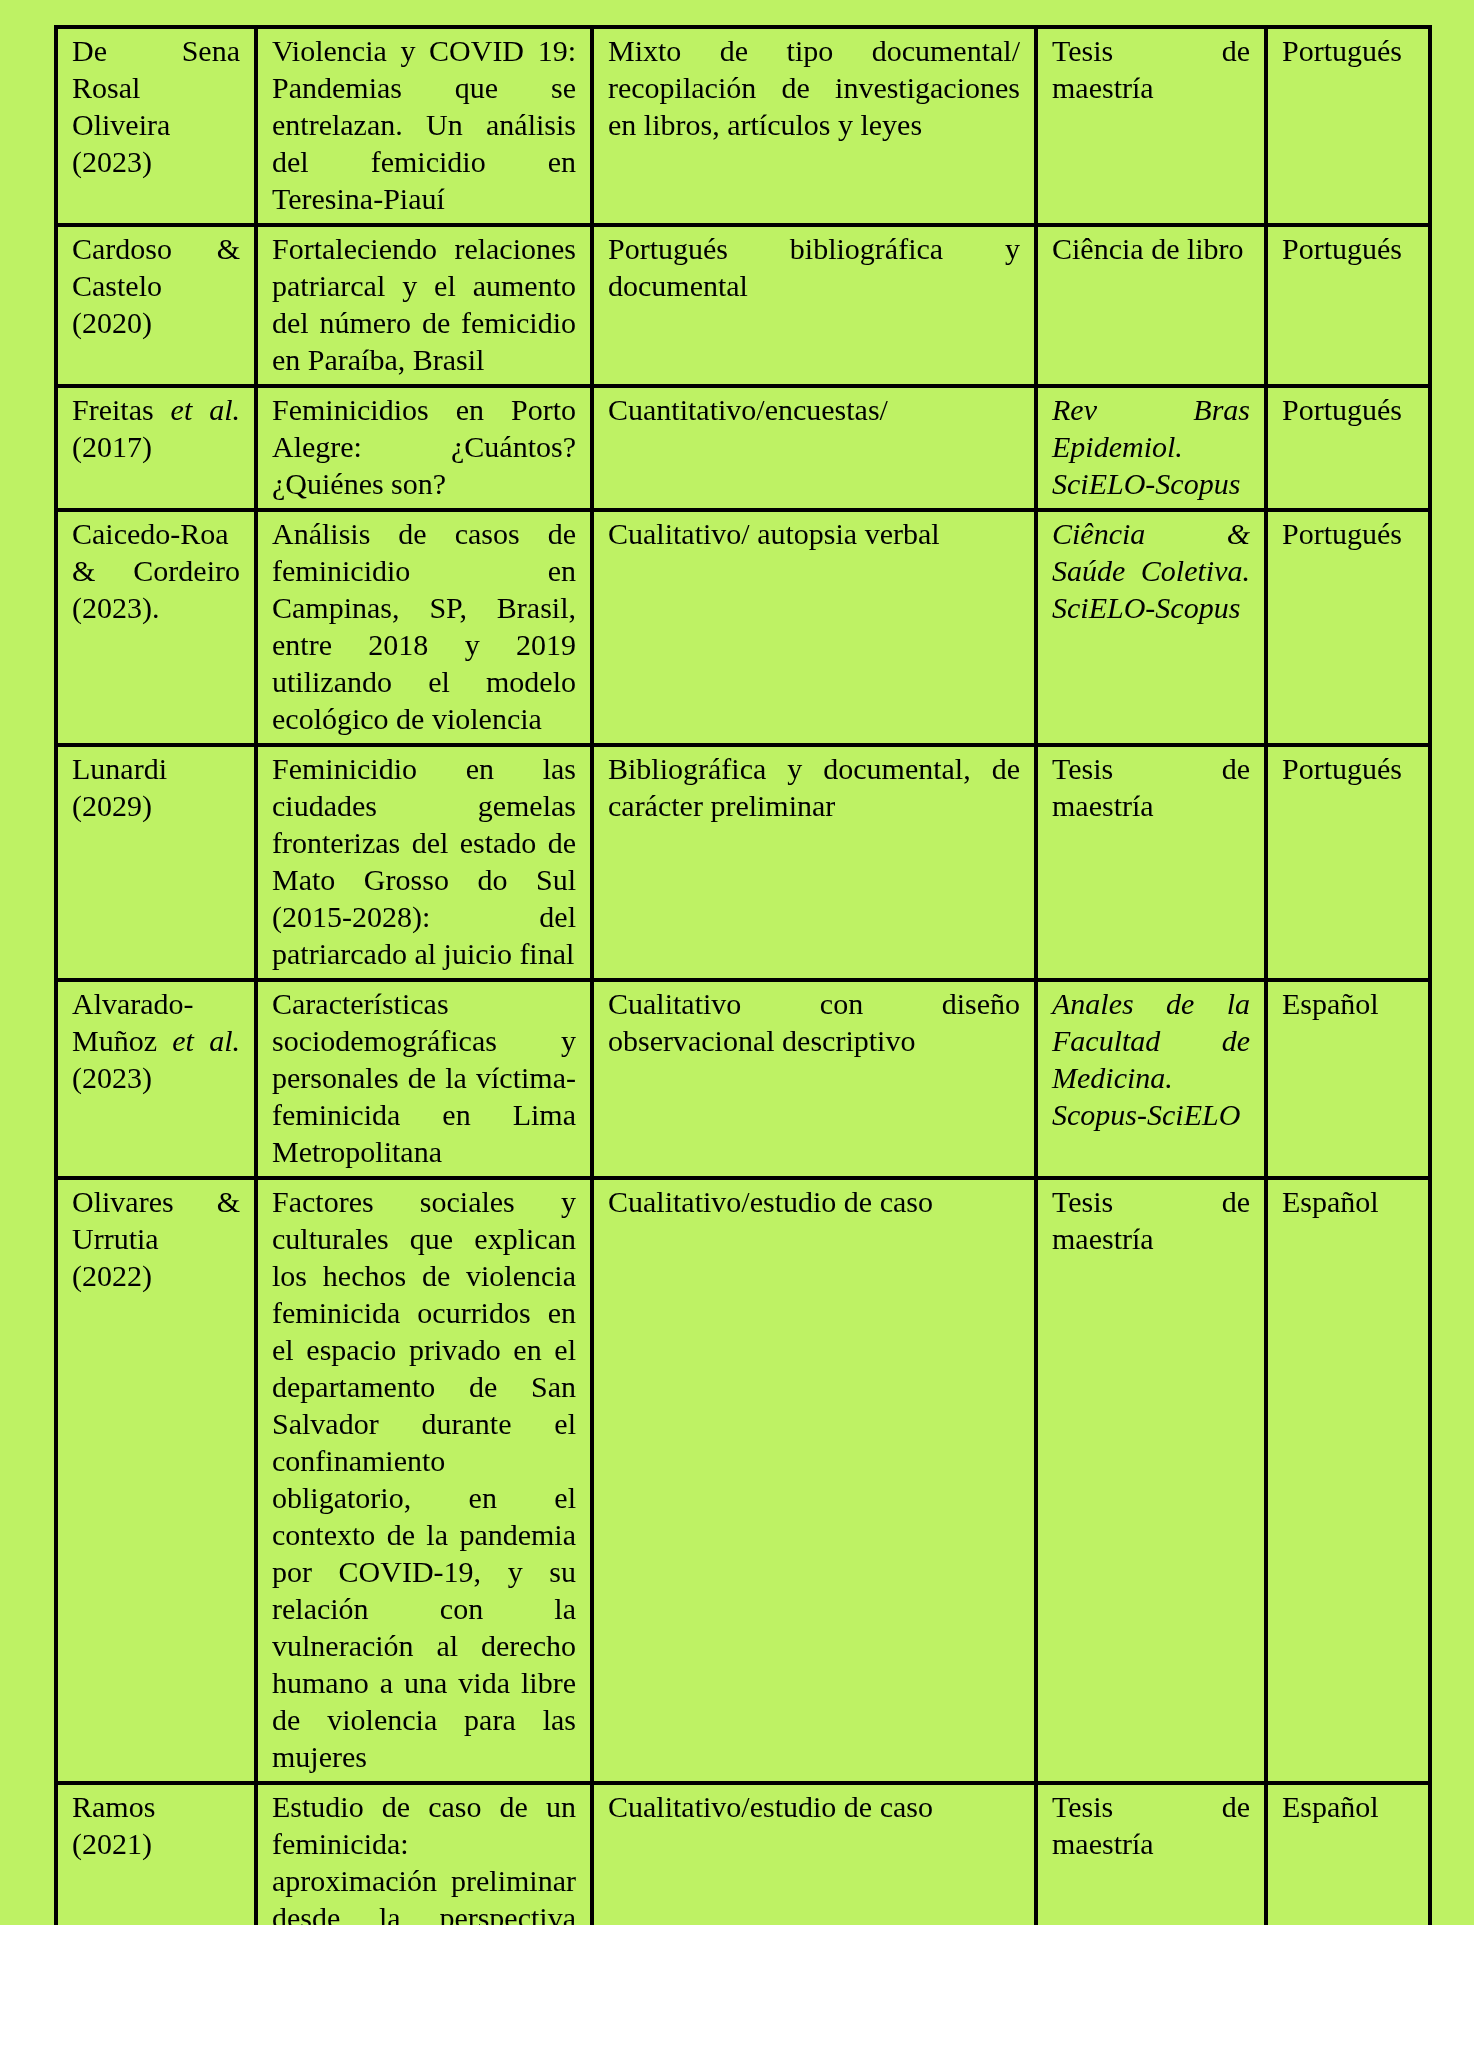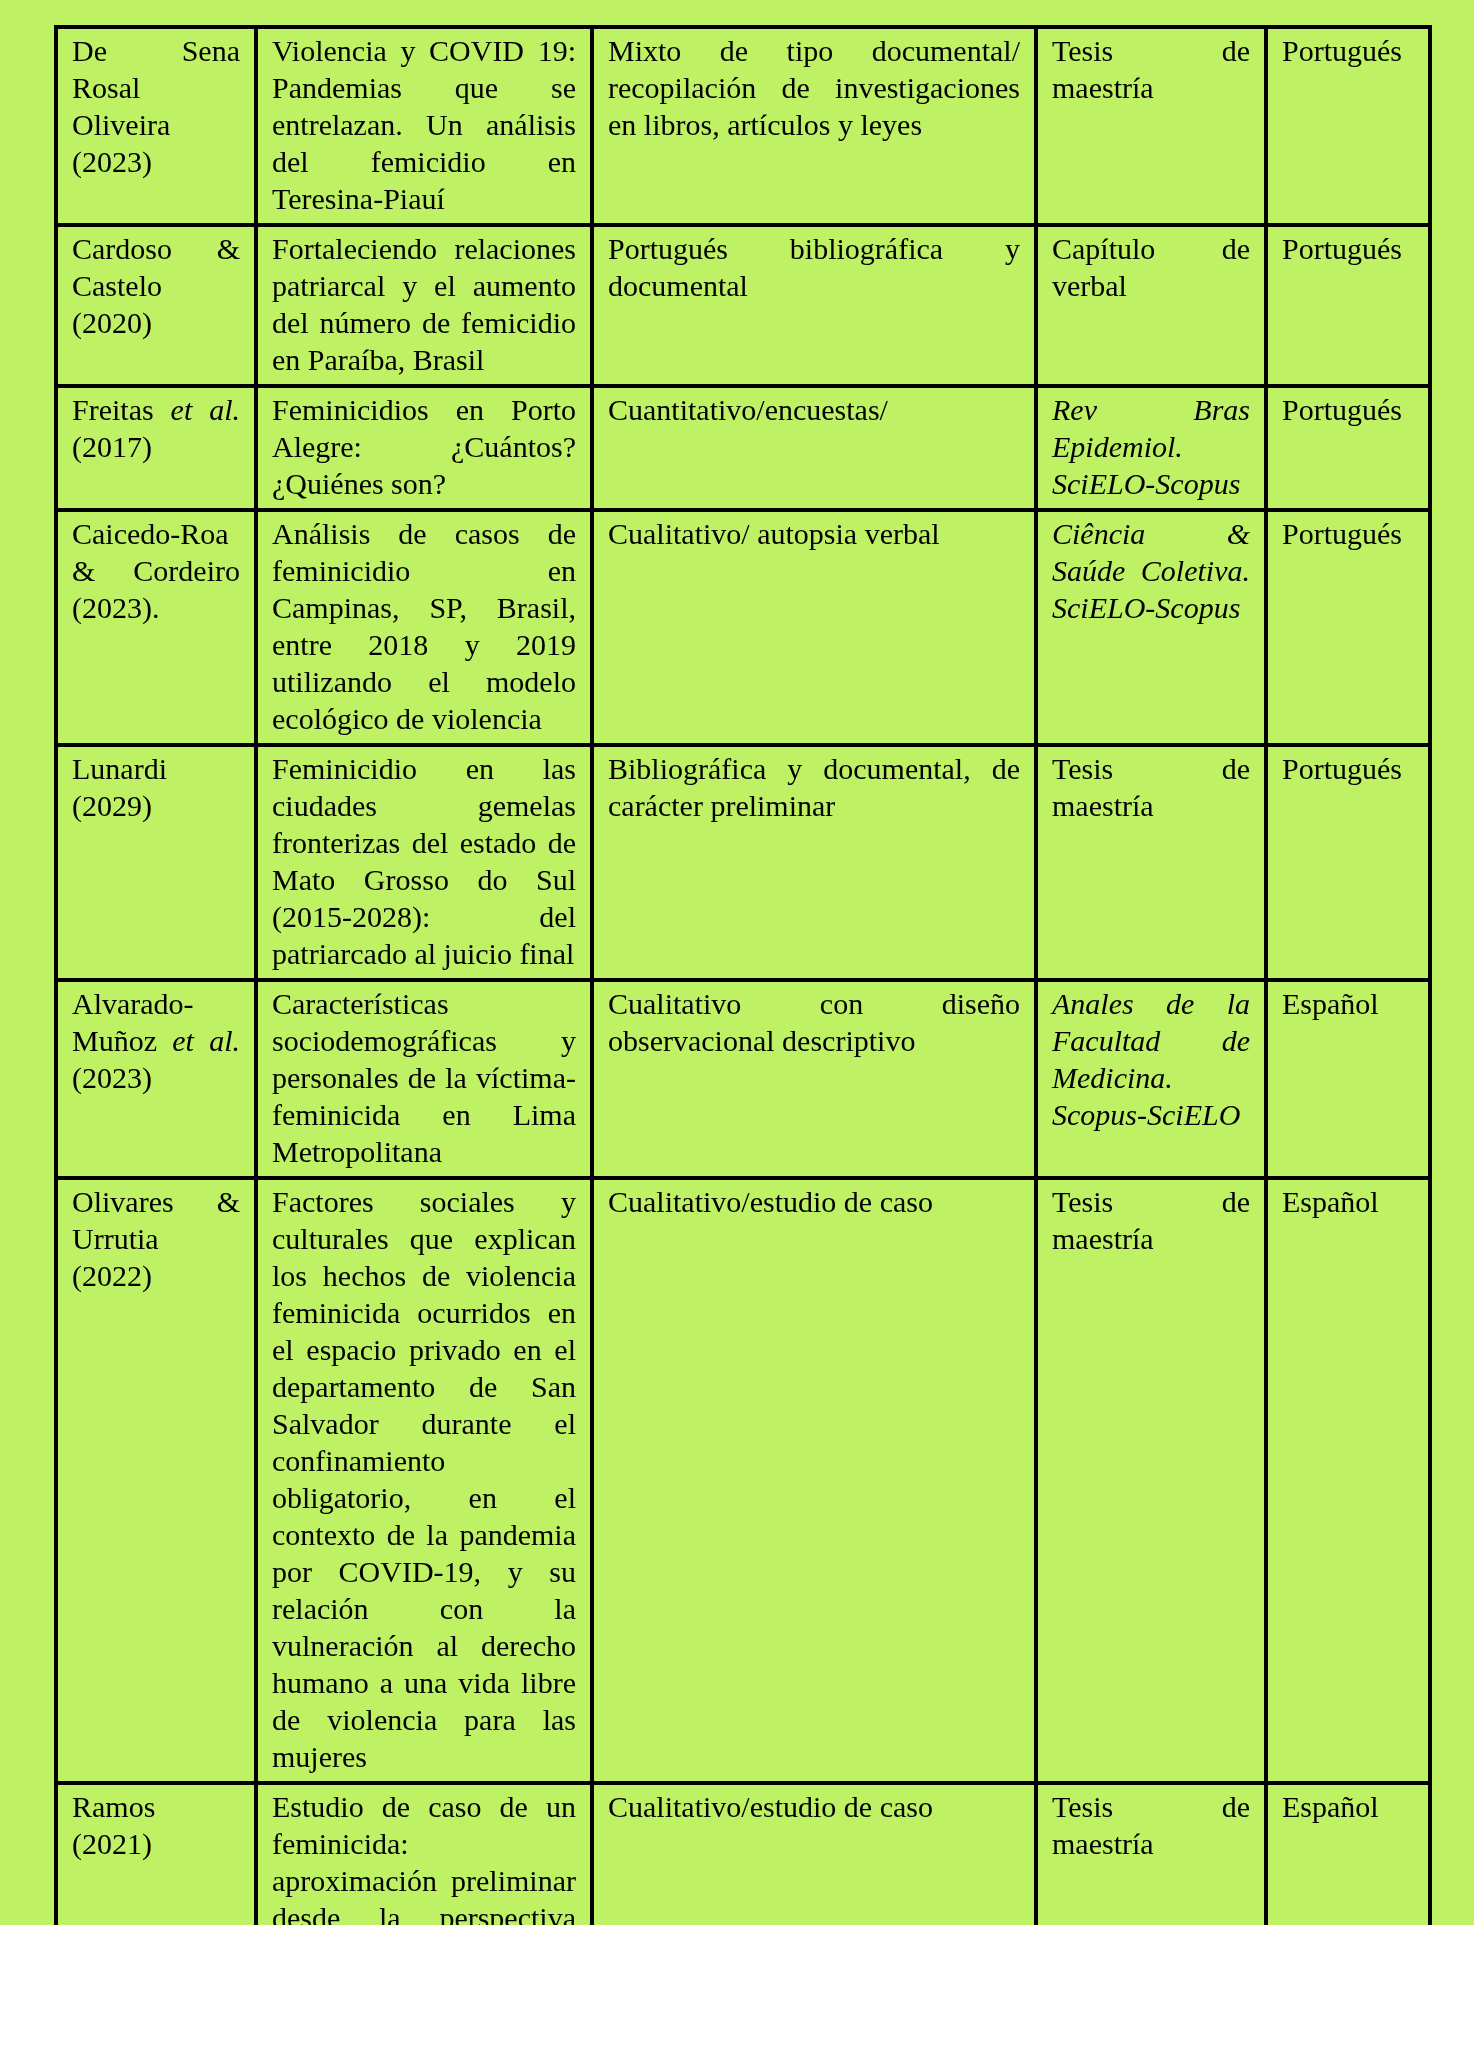--- a/index.html
+++ b/index.html
@@ -60,21 +60,21 @@
           <td><span>De Sena Rosal Oliveira (2023)</span></td>
           <td><span>Violencia y COVID 19: Pandemias que se entrelazan. Un análisis del femicidio en Teresina-Piauí</span></td>
           <td><span>Mixto de tipo documental/ recopilación de investigaciones en libros, artículos y leyes</span></td>
           <td><span>Tesis de maestría</span></td>
           <td><span>Portugués</span></td>
         </tr>
         <tr>
           <td><span>Cardoso &amp; Castelo (2020)</span></td>
           <td><span>Fortaleciendo relaciones patriarcal y el aumento del número de femicidio en Paraíba, Brasil</span></td>
           <td><span>Portugués bibliográfica y documental</span></td>
-          <td><span>Capítulo de verbal</span></td>
+          <td><span>Ciência de libro</span></td>
           <td><span>Portugués</span></td>
         </tr>
         <tr>
           <td><span>Freitas </span><em>et al.</em><span> (2017)</span></td>
           <td><span>Feminicidios en Porto Alegre: ¿Cuántos? ¿Quiénes son?</span></td>
           <td><span>Cuantitativo/encuestas/</span></td>
           <td><em>Rev Bras Epidemiol. SciELO-Scopus</em></td>
           <td><span>Portugués</span></td>
         </tr>
         <tr>

